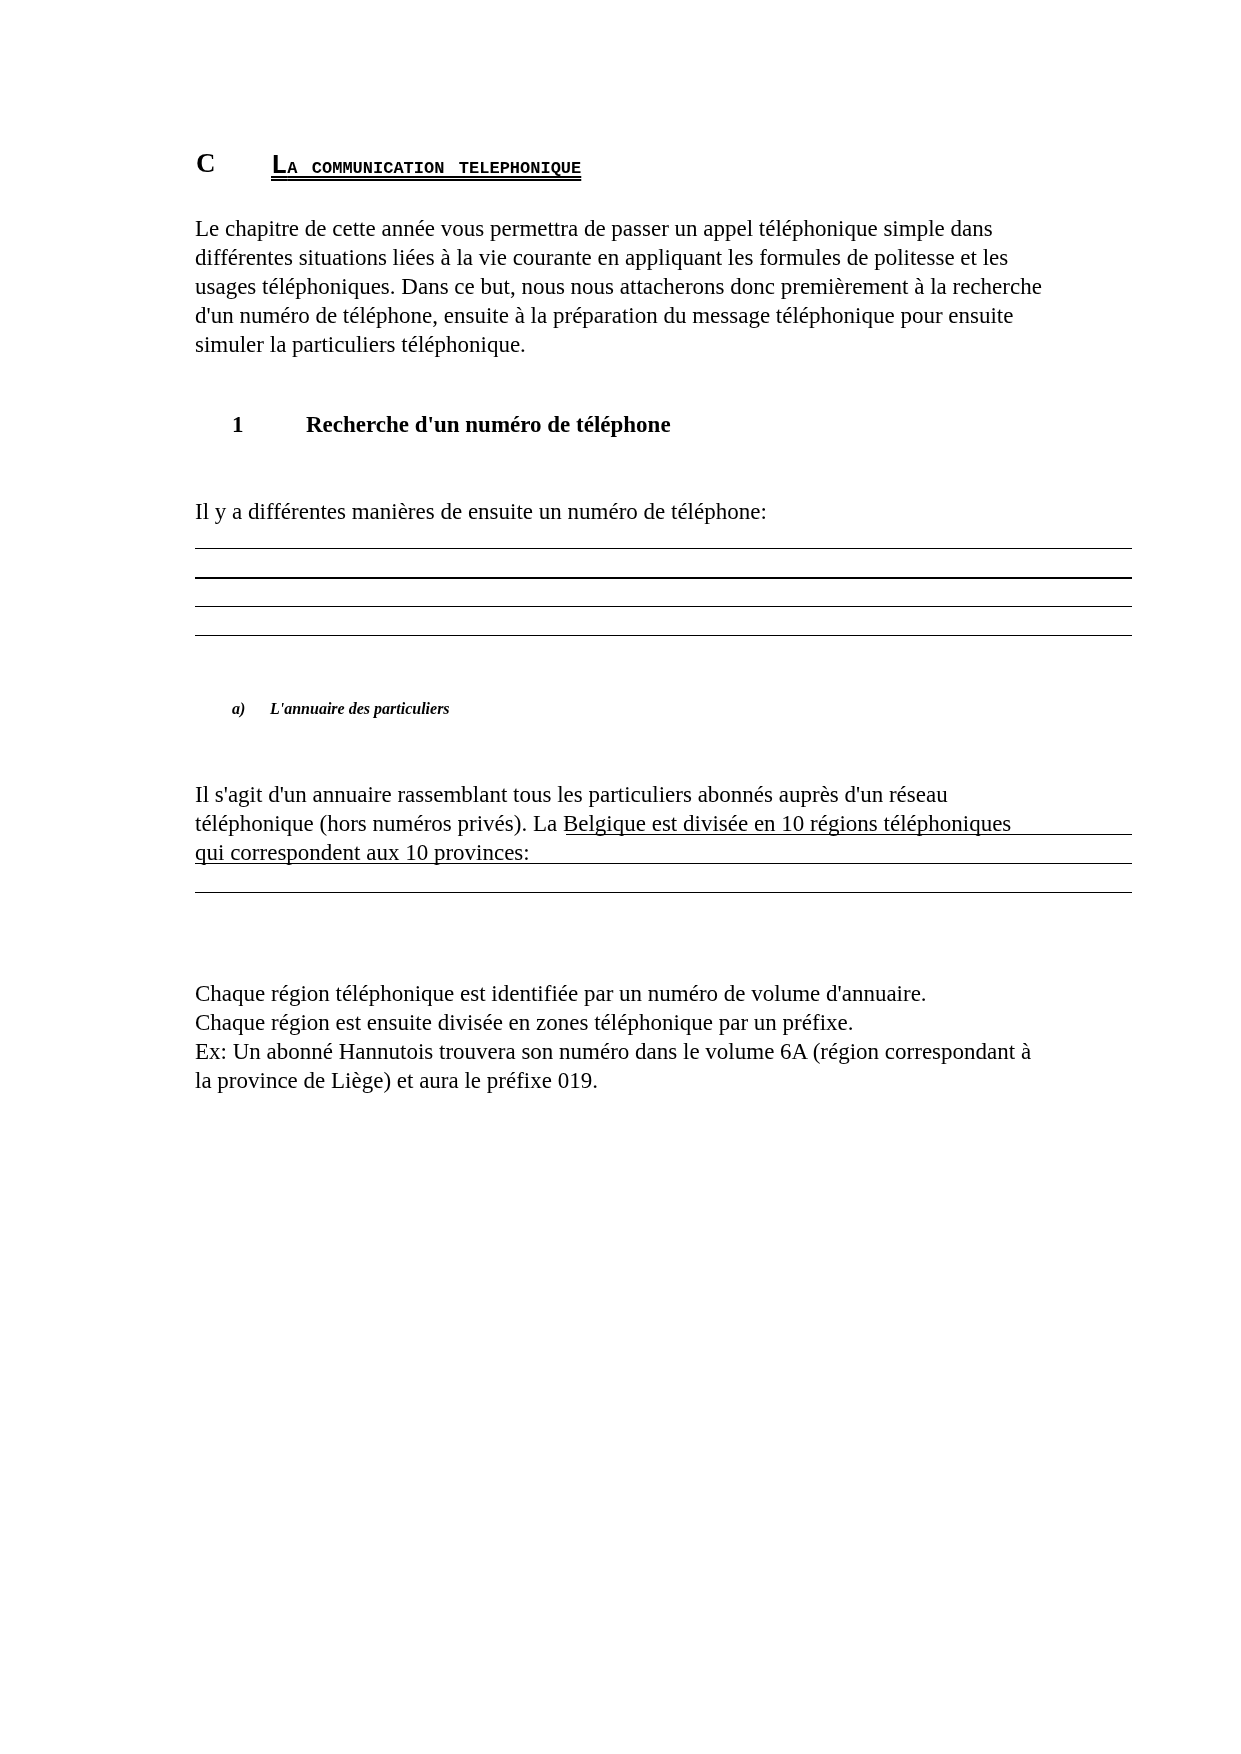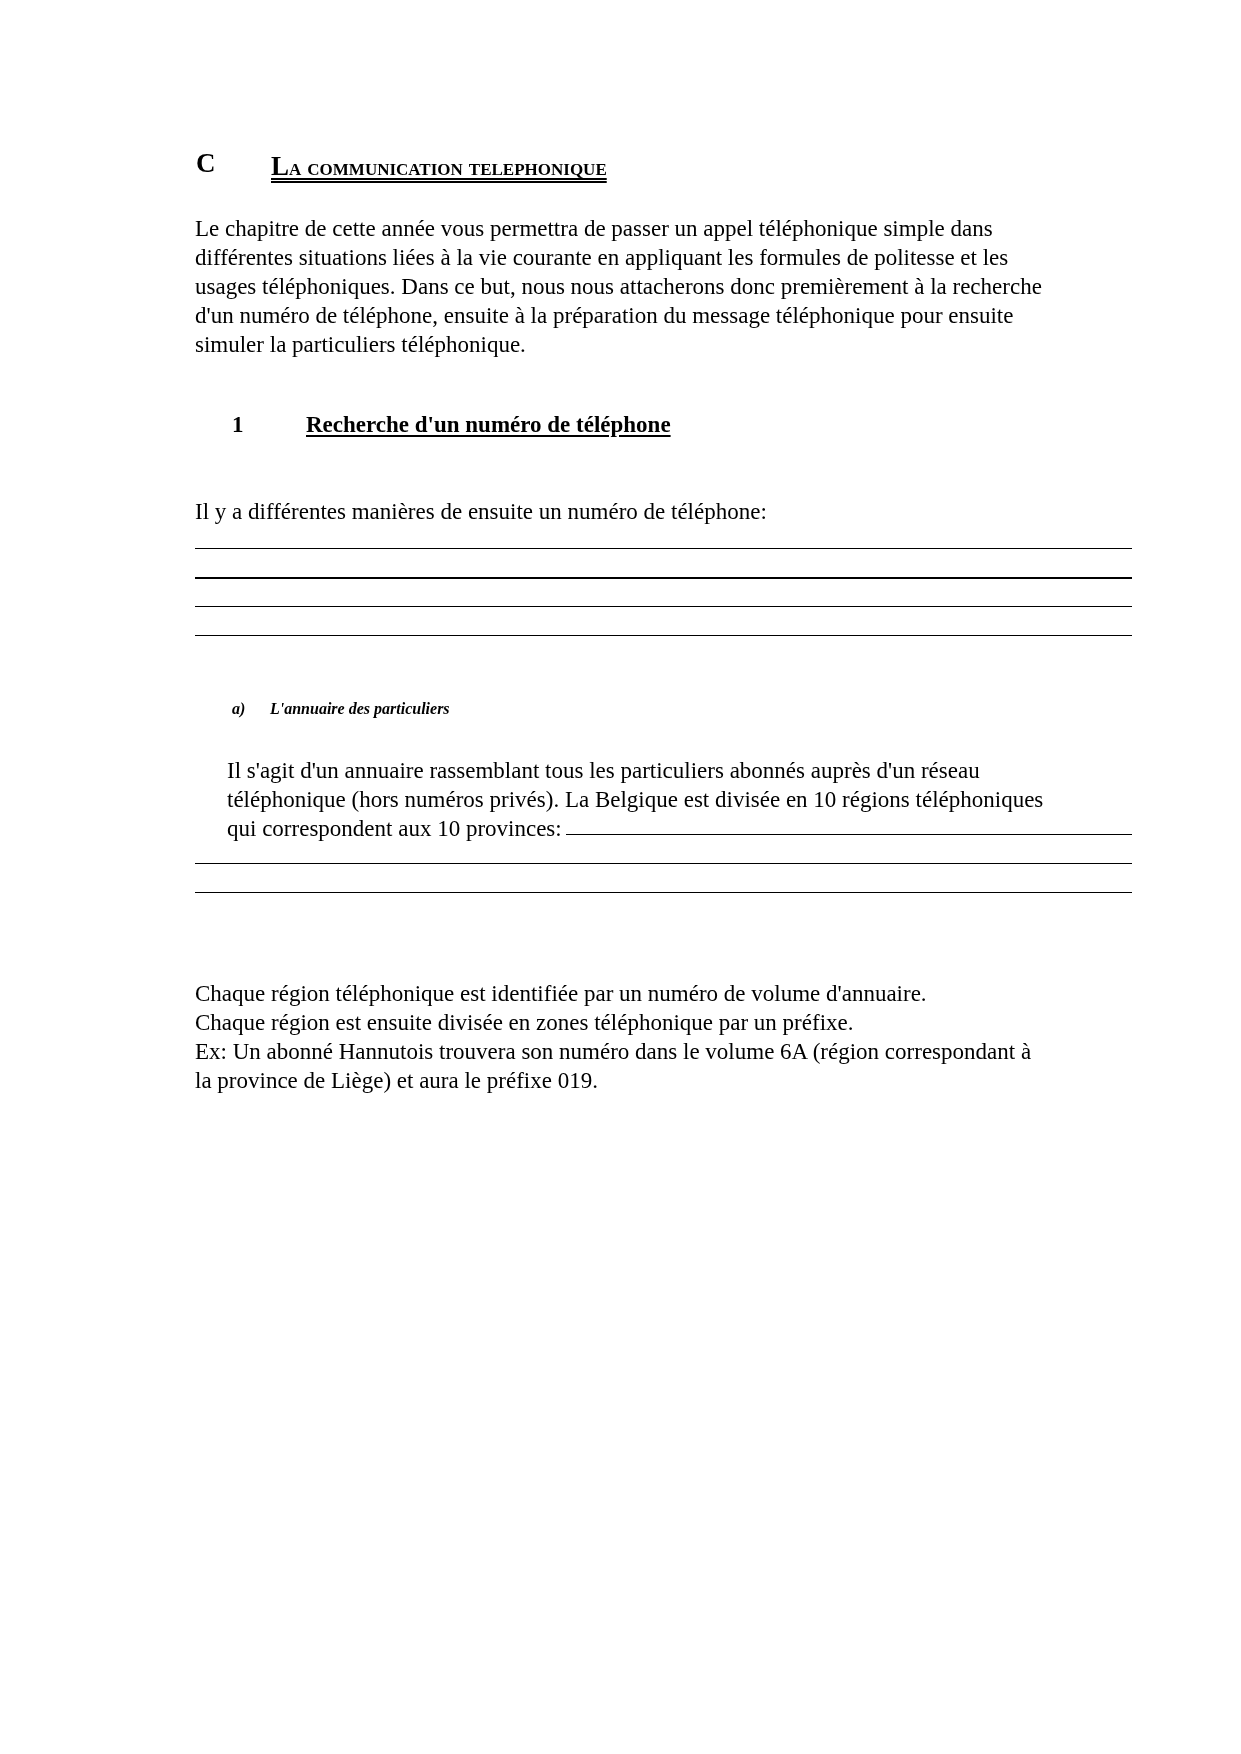--- a/index.html
+++ b/index.html
@@ -2,25 +2,25 @@
 <html><head>
 <meta charset="utf-8">
 <style>
   html, body { margin: 0; padding: 0; background: #ffffff; }
   body { width: 1241px; height: 1754px; position: relative; overflow: hidden;
          font-family: "Liberation Serif", "DejaVu Serif", serif; color: #000; }
   .abs { position: absolute; }
   .txt { font-size: 23px; line-height: 29px; white-space: nowrap; }
   .title-letter { left: 196px; top: 148px; font-size: 27px; font-weight: bold; }
   .title-text { left: 271px; top: 151px; font-weight: bold; font-size: 24px;
-                font-variant: small-caps; text-decoration: underline double; text-underline-offset: 3px; }
+                font-variant: small-caps; text-decoration: underline double; text-underline-offset: 3px; font-family: Liberation Mono, monospace; }
   .title-text .cap { font-size: 27px; }
   .para { left: 195px; width: 940px; }
   .h1-num { left: 232px; top: 412px; font-size: 23px; font-weight: bold; }
-  .h1-text { left: 306px; top: 412px; font-size: 23px; font-weight: bold; text-decoration: underline; text-underline-offset: 3px; }
+  .h1-text { left: 306px; top: 412px; font-size: 23px; font-weight: bold; text-underline-offset: 3px; }
   .h2 { left: 232px; top: 700px; font-size: 16px; font-weight: bold; font-style: italic; }
   .h2 .lbl { display: inline-block; width: 38px; }
   .rule { position: absolute; left: 195px; width: 937px; height: 0; border-top: 1px solid #000; }
   .rule.thick { border-top-width: 2px; }
   .rule.partial { left: 566px; width: 566px; }
 </style>
 </head>
 <body>
 
 <div class="abs title-letter">C</div>
@@ -39,21 +39,21 @@
 
 <div class="abs para txt" style="top:497px;">Il y a différentes manières de ensuite un numéro de téléphone:</div>
 
 <div class="rule" style="top:548px;"></div>
 <div class="rule thick" style="top:577px;"></div>
 <div class="rule" style="top:606px;"></div>
 <div class="rule" style="top:635px;"></div>
 
 <div class="abs h2"><span class="lbl">a)</span><span>L'annuaire des particuliers</span></div>
 
-<div class="abs para txt" style="top:756px;margin-left:32px;">
+<div class="abs para txt" style="top:780px;">
   <div>Il s'agit d'un annuaire rassemblant tous les particuliers abonnés auprès d'un réseau</div>
   <div>téléphonique (hors numéros privés).  La Belgique est divisée en 10 régions téléphoniques</div>
   <div>qui correspondent aux 10 provinces:</div>
 </div>
 
 <div class="rule partial" style="top:834px;"></div>
 <div class="rule" style="top:863px;"></div>
 <div class="rule" style="top:892px;"></div>
 
 <div class="abs para txt" style="top:979px;">

